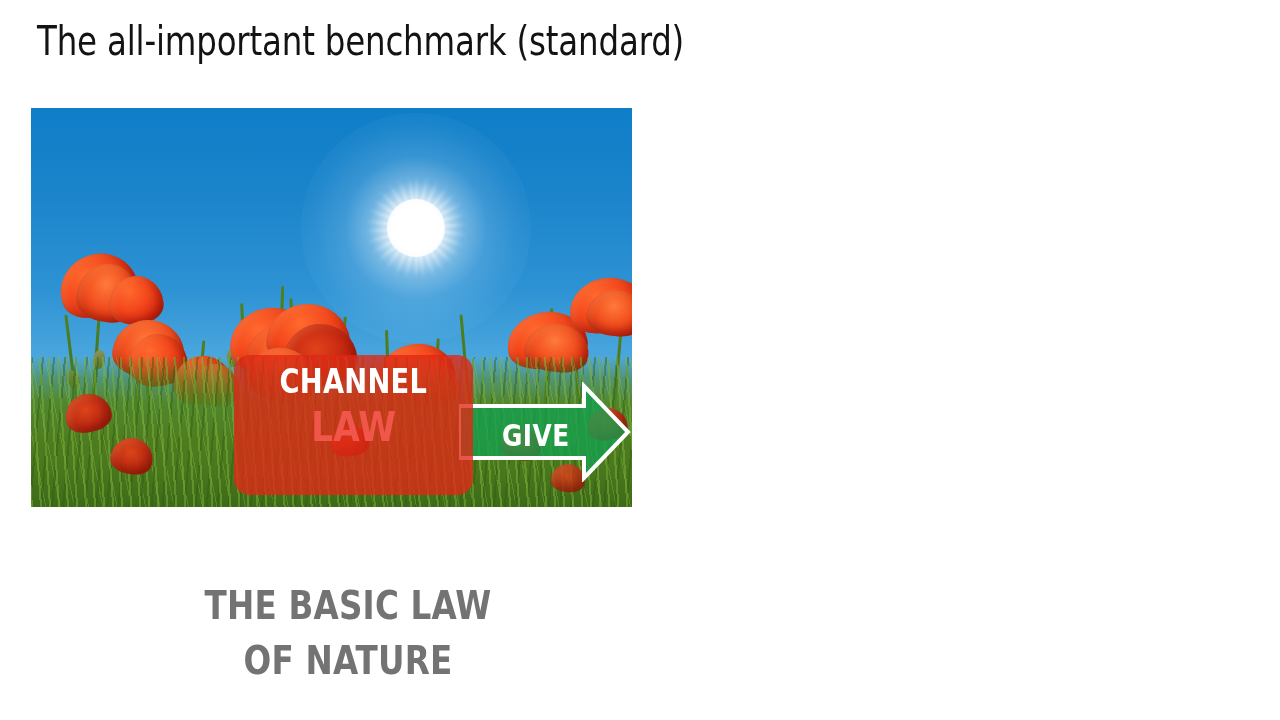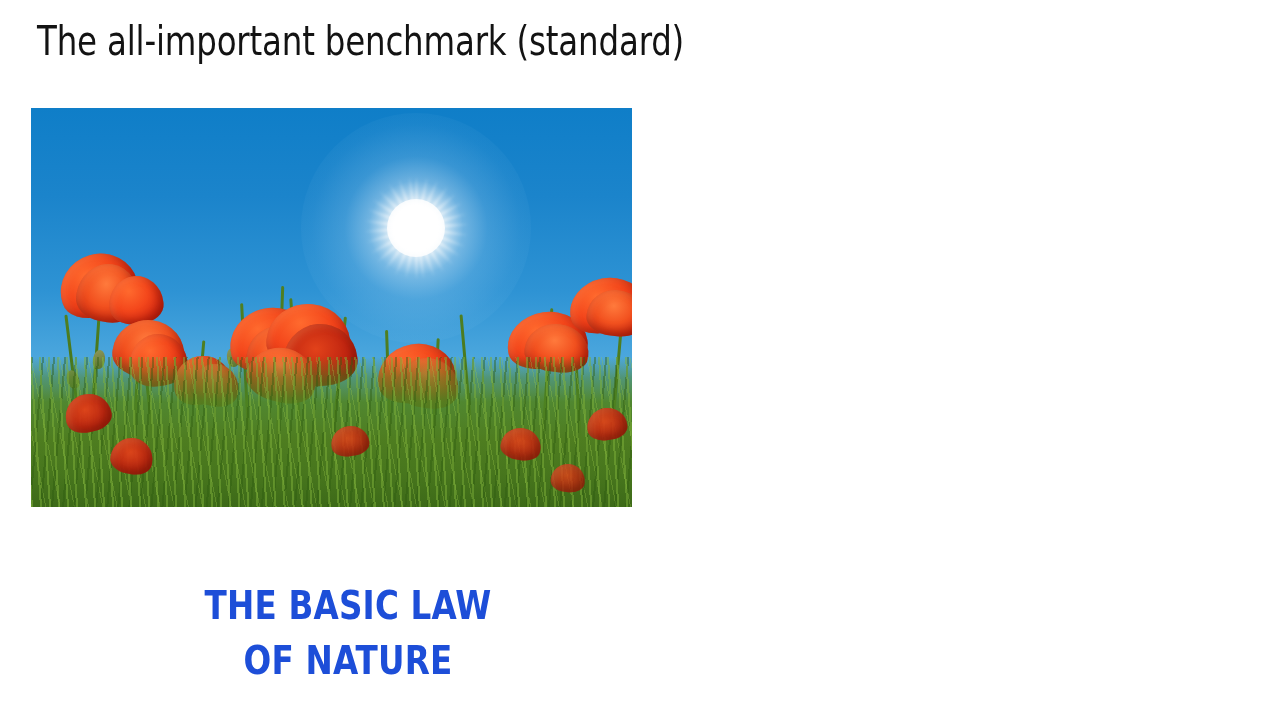--- a/index.html
+++ b/index.html
@@ -246,21 +246,21 @@
     transform: scaleX(0.95);
   }
 
   
   #caption {
     position: absolute;
     left: 88px;
     top: 578px;
     width: 520px;
     text-align: center;
-    color: #1d4ed8;
+    color: #737373;
     font-family: "DejaVu Sans Condensed", "Liberation Sans Narrow", "Liberation Sans", sans-serif;
     font-weight: bold;
     font-size: 39px;
     line-height: 1.42;
     letter-spacing: 0.2px;
   }
   #caption .cap-line { display: block; transform: scaleX(0.93); }
 </style>
 </head>
 <body>
@@ -342,22 +342,32 @@
 
   <div class="poppy dark" style="left:34px; top:286px; width:46px; height:38px; transform:rotate(-12deg); opacity:.96"></div>
   <div class="poppy dark" style="left:80px; top:330px; width:42px; height:36px; transform:rotate(10deg); opacity:.95"></div>
   <div class="poppy dark" style="left:300px; top:318px; width:38px; height:30px; transform:rotate(-8deg); opacity:.85"></div>
   <div class="poppy dark" style="left:470px; top:320px; width:40px; height:32px; transform:rotate(9deg); opacity:.88"></div>
   <div class="poppy dark" style="left:556px; top:300px; width:40px; height:32px; transform:rotate(-7deg); opacity:.9"></div>
   <div class="poppy dark" style="left:520px; top:356px; width:34px; height:28px; transform:rotate(6deg); opacity:.8"></div>
 
   <div id="arrow-diagram">
 
-
-
+    <div class="give-arrow-wrap">
+      <svg width="173" height="100" viewBox="0 0 173 100" xmlns="http://www.w3.org/2000/svg">
+        <path d="M 0 24 L 125 24 L 125 4 L 169 50 L 125 96 L 125 76 L 0 76 Z" fill="#13a04f" fill-opacity="0.78" stroke="#ffffff" stroke-width="4" stroke-linejoin="miter"></path>
+      </svg>
+      <span class="give-label">GIVE</span>
+    </div>
+
+
+    <div class="channel-box">
+      <span class="channel-label">CHANNEL</span>
+      <span class="law-label">LAW</span>
+    </div>
 
   </div>
 </div>
 
 <div id="caption">
   <span class="cap-line">THE BASIC LAW</span>
   <span class="cap-line">OF NATURE</span>
 </div>
 
 </body></html>

